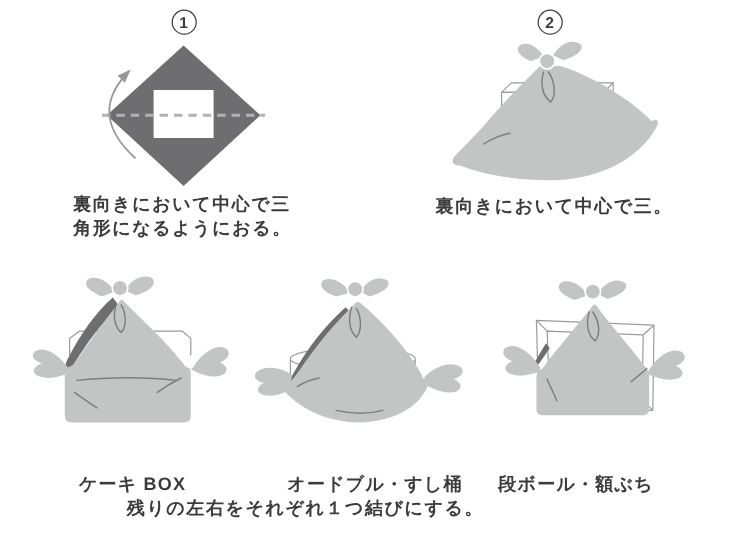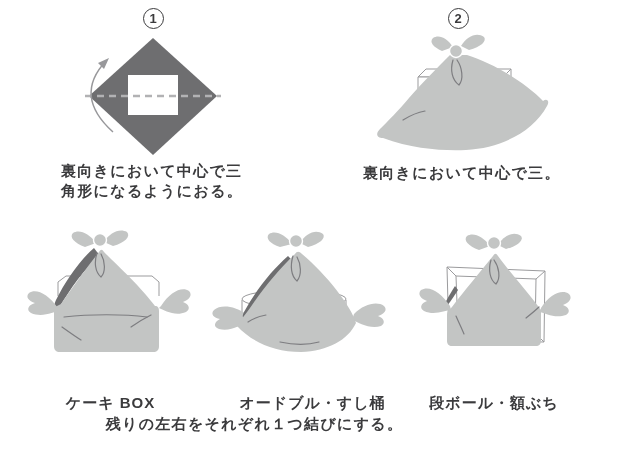--- a/index.html
+++ b/index.html
@@ -156,17 +156,17 @@
       <path class="cloth" d="M 92 18 C 85 8 75 4 69 8 C 65 12 70 18 81 22 Z"></path>
       <path class="cloth" d="M 100 17 C 106 7 116 3 123 8 C 126 12 120 18 108 21 Z"></path>
       <circle class="knot-circle" cx="96" cy="15" r="6.5"></circle>
       <path class="crease" d="M 93 32 C 90 42 92 52 98 56 C 103 50 101 39 96 32"></path>
     </g>
     <g>
       <path class="crease" d="M 58 88 C 61 95 64 101 66 106"></path>
       <path class="crease" d="M 128 90 C 133 86 138 82 141 79"></path>
     </g>
   </svg>
-  <div class="abs label" style="left:404px;top:366px;width:180px;text-align:center;">段ボール・額ぶち</div>
+  <div class="abs label" style="left:390px;top:366px;width:180px;text-align:center;">段ボール・額ぶち</div>
 
   <div class="abs caption center" style="left:0;top:414px;width:509px;">残りの左右をそれぞれ１つ結びにする。</div>
 
 </div>
 
 </body></html>

